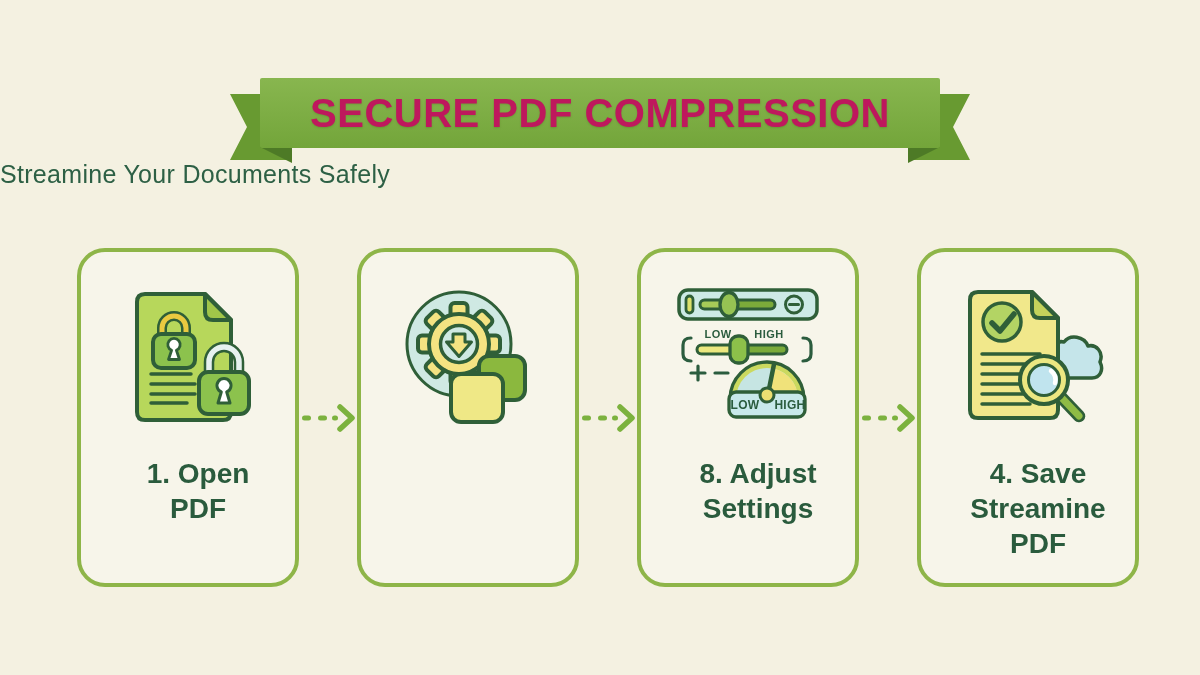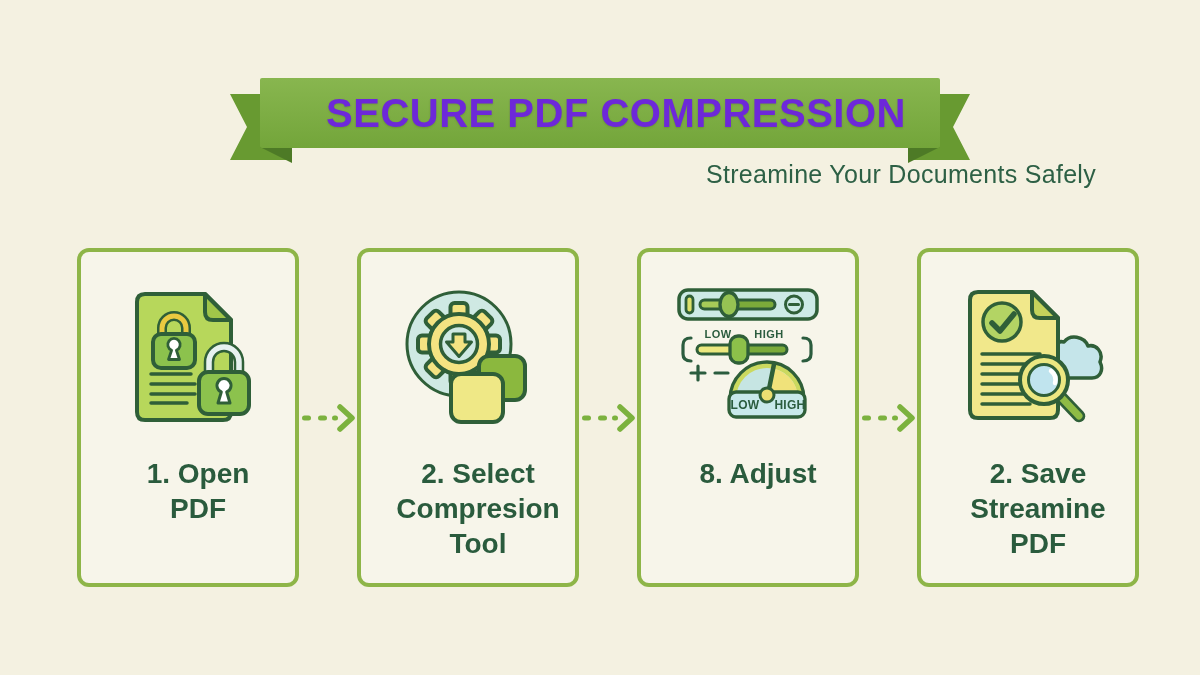--- a/index.html
+++ b/index.html
@@ -9,36 +9,36 @@
     background:#f4f1e1;
     position:relative;
     overflow:hidden;
   }
   .stage { position:absolute; inset:0; }
 
   
   .ribbon { position:absolute; left:230px; top:70px; width:740px; height:98px; }
   .ribbon svg { position:absolute; left:0; top:0; }
   .ribbon-title {
-    position:absolute; left:16px; top:8px; width:740px; height:70px;
+    position:absolute; left:0; top:8px; width:740px; height:70px;
     line-height:70px; text-align:center;
-    font-size:40px; font-weight:bold; color:#6d28d9; letter-spacing:0.5px;
+    font-size:40px; font-weight:bold; color:#be185d; letter-spacing:0.5px;
     text-shadow:0 1px 2px rgba(60,90,20,0.25);
   }
   .subtitle {
     position:absolute; left:0; top:160px; width:1096px;
-    text-align:right; font-size:25px; color:#2d6045; letter-spacing:0.3px;
+    text-align:left; font-size:25px; color:#2d6045; letter-spacing:0.3px;
   }
 
   
   .card {
     position:absolute; top:248px; width:222px; height:339px;
     background:#f7f5ea;
     border:4px solid #8eb548;
-    border-radius:12px;
+    border-radius:28px;
   }
   .card .icon { display:block; margin:30px auto 0; }
   .step-label {
     position:absolute; left:0; top:204px; width:100%;
     text-align:center; font-size:28px; font-weight:bold;
     color:#2a5b3d; line-height:35px;padding-left:20px;
   }
 
   
   .flow-arrow { position:absolute; top:404px; }
@@ -116,25 +116,20 @@
           <rect x="-8.5" y="-41" width="17" height="16" rx="4" transform="rotate(315)"></rect>
         </g>
         <circle r="30" fill="#f4e382" stroke="#2f5f38" stroke-width="4"></circle>
         <circle r="27.5" fill="#f4e382"></circle>
         <circle r="18.5" fill="#cfe9e3" stroke="#2f5f38" stroke-width="3.5"></circle>
         <path d="M-6,-10 H6 V-2 H12.5 L0,12.5 L-12.5,-2 H-6 Z" fill="#f4e382" stroke="#2f5f38" stroke-width="3" stroke-linejoin="round"></path>
       </g>
       <rect x="86" y="74" width="46" height="44" rx="10" fill="#8bb83e" stroke="#2f5f38" stroke-width="4"></rect>
       <rect x="58" y="92" width="52" height="48" rx="10" fill="#efe886" stroke="#2f5f38" stroke-width="4"></rect>
     </svg>
-    <div class="step-label">
-      <div>2. Select</div>
-      <div>Compresion</div>
-      <div>Tool</div>
-    </div>
   </div>
 
   <div class="card" style="left:637px">
     <svg class="icon" width="152" height="142" viewBox="0 0 152 142">
       <g>
         <rect x="7" y="8" width="138" height="29" rx="9" fill="#cdeae6" stroke="#2f5f38" stroke-width="3.5"></rect>
         <rect x="14" y="14" width="7" height="17" rx="3.5" fill="#dce06b" stroke="#2f5f38" stroke-width="2.8"></rect>
         <rect x="28" y="18" width="75" height="9" rx="4.5" fill="#a7cb58"></rect>
         <path d="M57,18 H98.5 Q103,18 103,22.5 Q103,27 98.5,27 H57 Z" fill="#7bab3a"></path>
         <rect x="28" y="18" width="75" height="9" rx="4.5" fill="none" stroke="#2f5f38" stroke-width="3"></rect>
@@ -163,20 +158,21 @@
         <path d="M95,117 L101.1,86.6 A31,31 0 0 1 126,117 Z" fill="#f0e27a"></path>
         <path d="M95,117 L101.9,82.7" stroke="#2f5f38" stroke-width="4.5" stroke-linecap="round"></path>
         <rect x="57" y="110" width="76" height="25" rx="7" fill="#c8e9ea" stroke="#2f5f38" stroke-width="3.3"></rect>
         <circle cx="95" cy="113" r="7" fill="#ecdf72" stroke="#2f5f38" stroke-width="3"></circle>
         <text x="73" y="127" text-anchor="middle" class="gauge-lbl">LOW</text>
         <text x="118" y="127" text-anchor="middle" class="gauge-lbl">HIGH</text>
       </g>
     </svg>
     <div class="step-label">
       <div>8. Adjust</div>
+      <div>Settings</div>
     </div>
   </div>
 
   <div class="card" style="left:917px">
     <svg class="icon" width="152" height="145" viewBox="0 0 152 145">
       <path d="M104,96 L140,96 C148,96 152,88 148,80 C152,70 144,62 136,64 C132,54 118,52 112,60 C104,58 98,66 102,74 Z" fill="#c5e5ea" stroke="#2f5f38" stroke-width="3.5" stroke-linejoin="round"></path>
       <g>
         <path d="M26,10 H80 L106,36 V128 Q106,136 98,136 H26 Q18,136 18,128 V18 Q18,10 26,10 Z" fill="#f1e88b" stroke="#2f5f38" stroke-width="4" stroke-linejoin="round"></path>
         <path d="M80,10 V28 Q80,36 88,36 H106 Z" fill="#c3d35b" stroke="#2f5f38" stroke-width="4" stroke-linejoin="round"></path>
         <g stroke="#2f5f38" stroke-width="3.5" stroke-linecap="round">
@@ -194,21 +190,21 @@
       </g>
       <g>
         <line x1="108" y1="114" x2="127" y2="134" stroke="#2f5f38" stroke-width="12.5" stroke-linecap="round"></line>
         <line x1="108" y1="114" x2="127" y2="134" stroke="#8fbb45" stroke-width="7" stroke-linecap="round"></line>
         <circle cx="92" cy="98" r="24" fill="#ece781" stroke="#2f5f38" stroke-width="4"></circle>
         <circle cx="92" cy="98" r="15.5" fill="#c0e4ee" stroke="#2f5f38" stroke-width="3"></circle>
         <path d="M99,89 a11.5,11.5 0 0 1 4,12" fill="none" stroke="#ffffff" stroke-width="4.5" stroke-linecap="round"></path>
       </g>
     </svg>
     <div class="step-label">
-      <div>2. Save</div>
+      <div>4. Save</div>
       <div>Streamine</div>
       <div>PDF</div>
     </div>
   </div>
 
   <svg class="flow-arrow" style="left:301px" width="54" height="28" viewBox="0 0 54 28">
     <g fill="#7cb23e">
       <rect x="1" y="11.5" width="9" height="5" rx="2.5"></rect>
       <rect x="17" y="11.5" width="9" height="5" rx="2.5"></rect>
       <rect x="31" y="11.5" width="6" height="5" rx="2.5"></rect>

